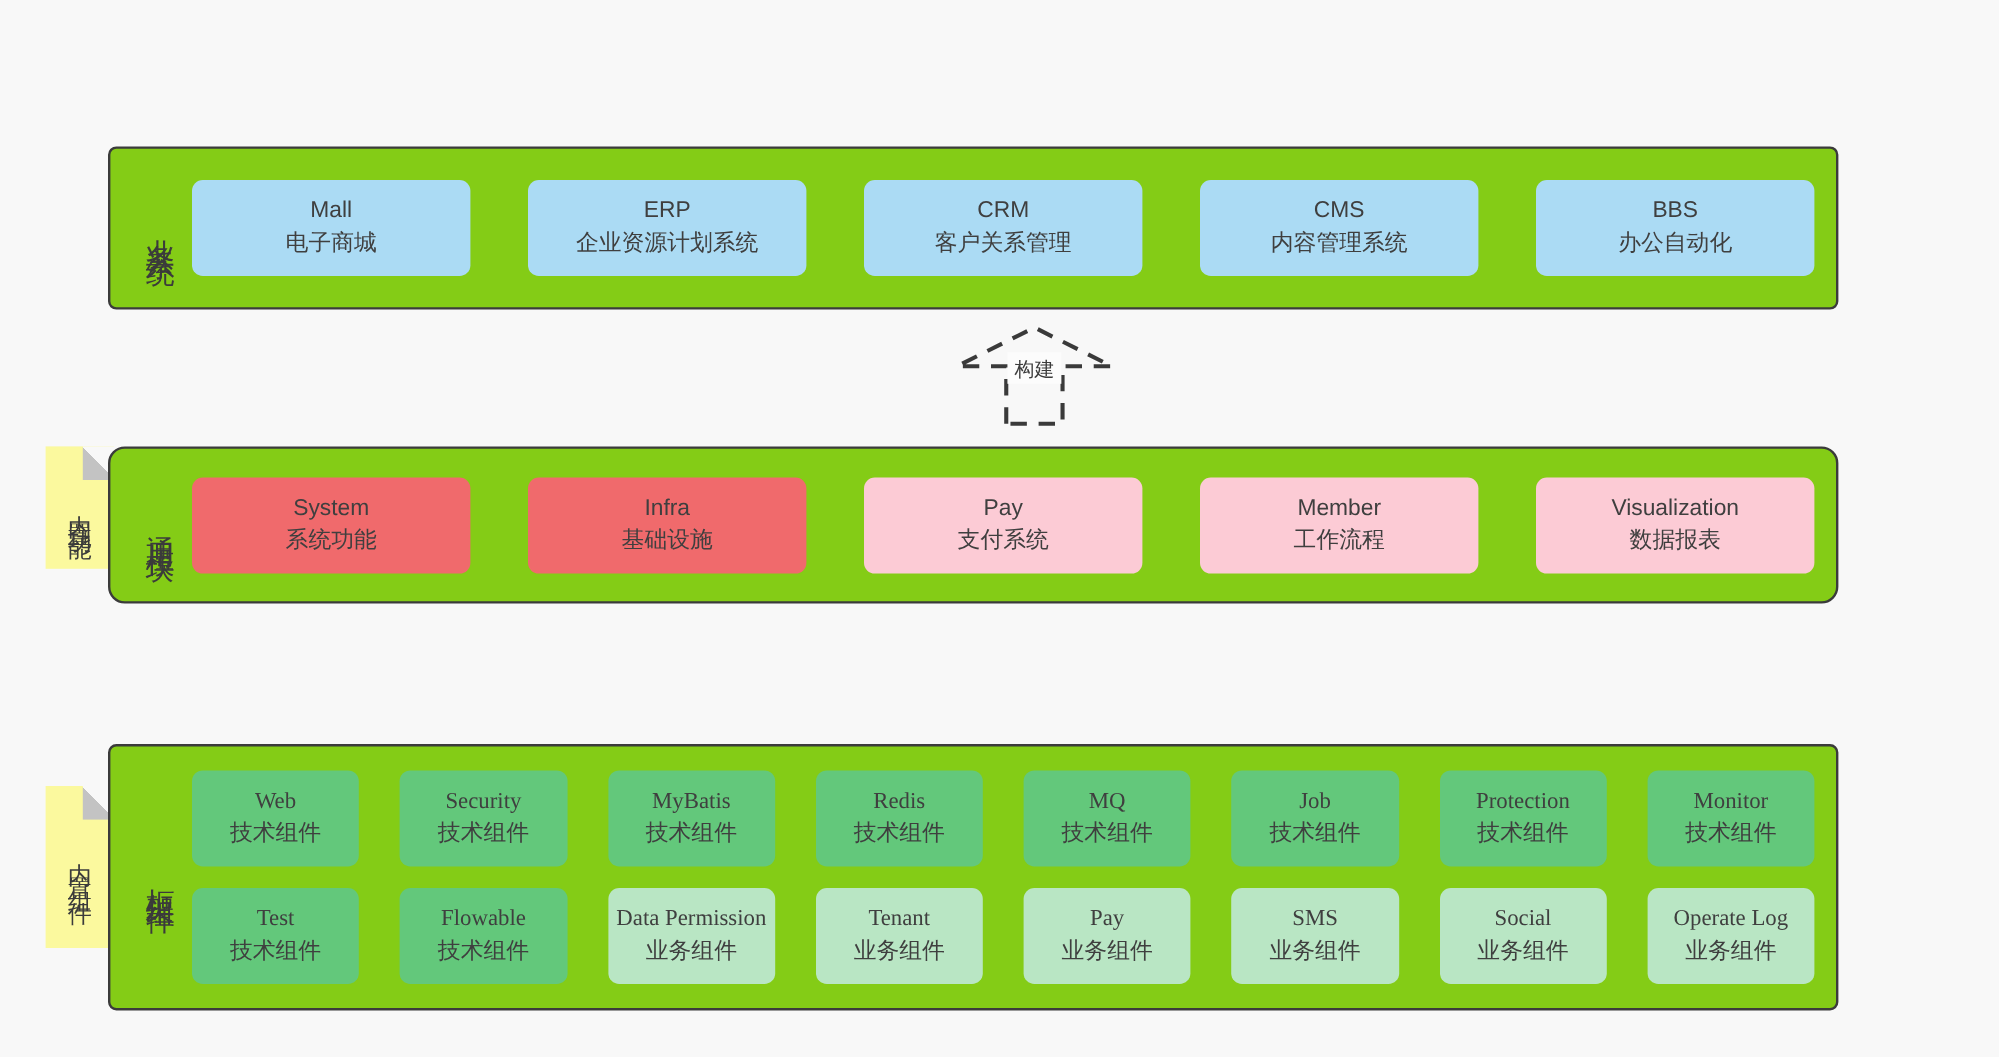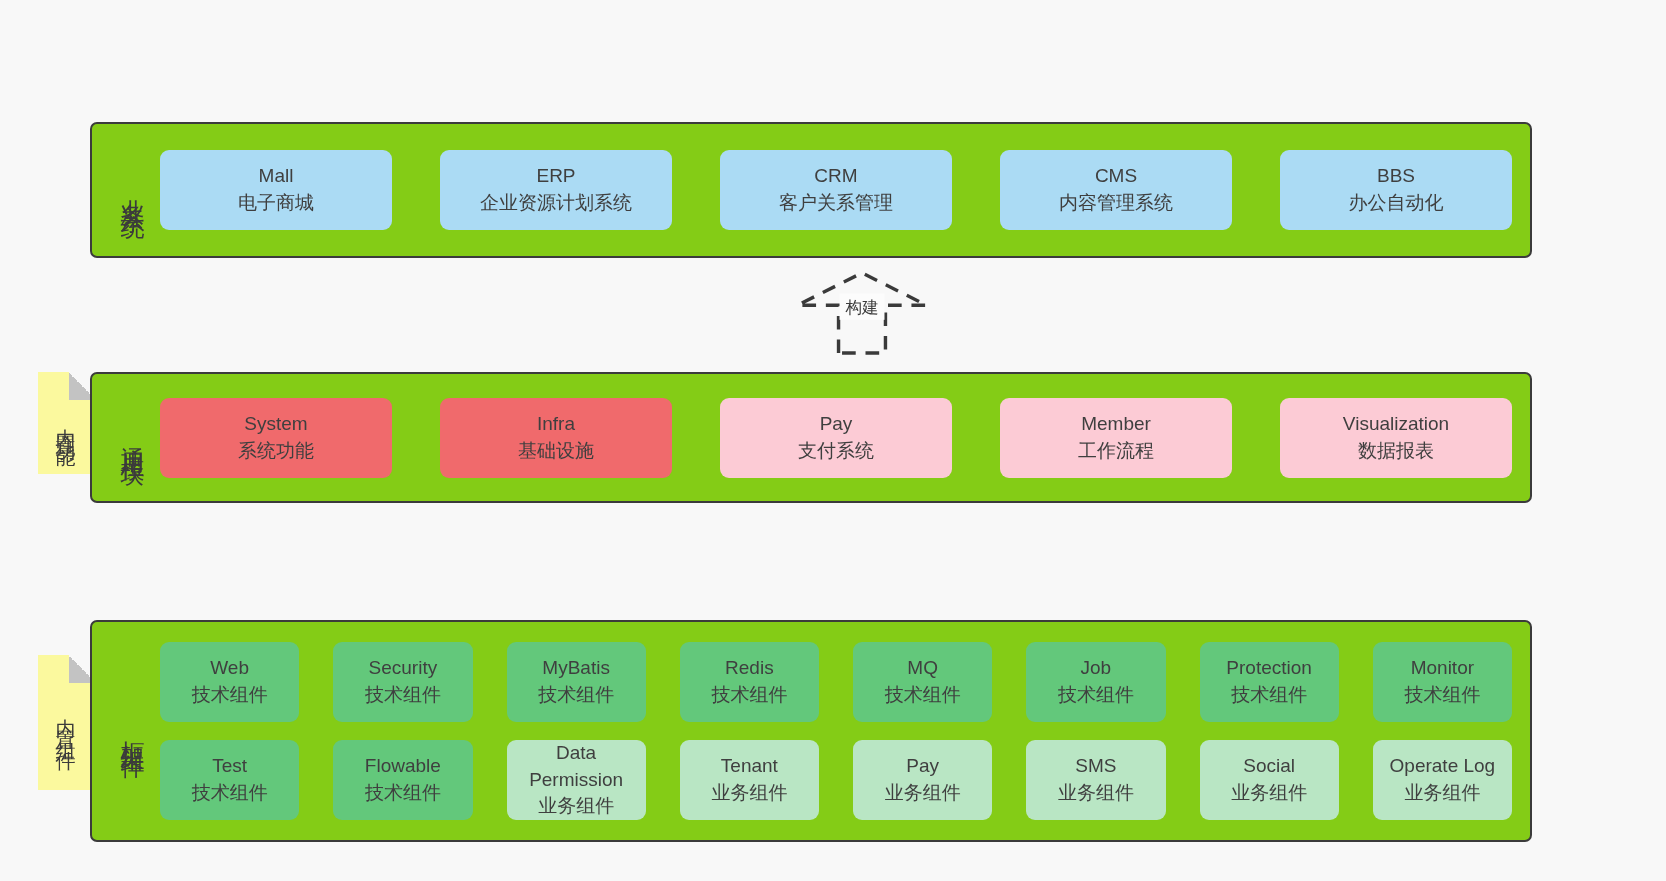--- a/index.html
+++ b/index.html
@@ -22,21 +22,21 @@
     width:1442px;
     background:#84cc16;
     border:2px solid #3b3b3b;
     border-radius:7px;
     box-sizing:border-box;
     display:flex;
     align-items:stretch;
     padding-left:13px;
   }
   .layer-1{top:122px;height:136px;}
-  .layer-2{top:372px;height:131px;}
+  .layer-2{top:372px;height:131px;border-radius:14px;}
   .layer-3{top:620px;height:222px;}
   .layer-label{
     width:55px;
     display:flex;
     align-items:center;
     justify-content:center;
     writing-mode:vertical-rl;
     text-orientation:upright;
     font-size:24px;
     letter-spacing:5px;
@@ -49,20 +49,21 @@
     gap:48px;
     padding-right:18px;
   }
   .rows{
     flex:1;
     display:flex;
     flex-direction:column;
     justify-content:center;
     gap:18px;
     padding-right:18px;
+    font-family:Liberation Serif, serif;
   }
   .row{
     display:flex;
     gap:34px;
   }
   .box{
     flex:1;
     min-width:0;
     height:80px;
     border-radius:9px;

